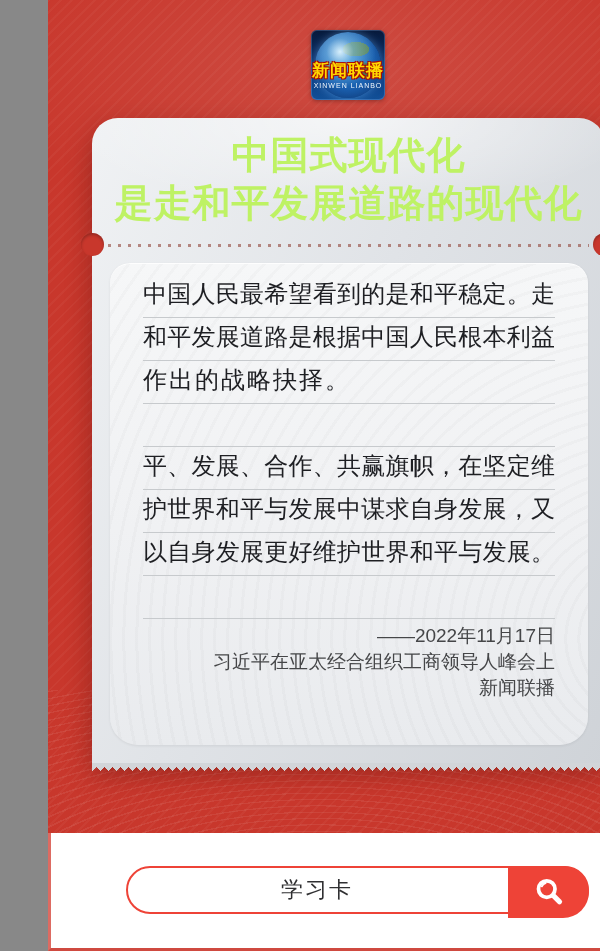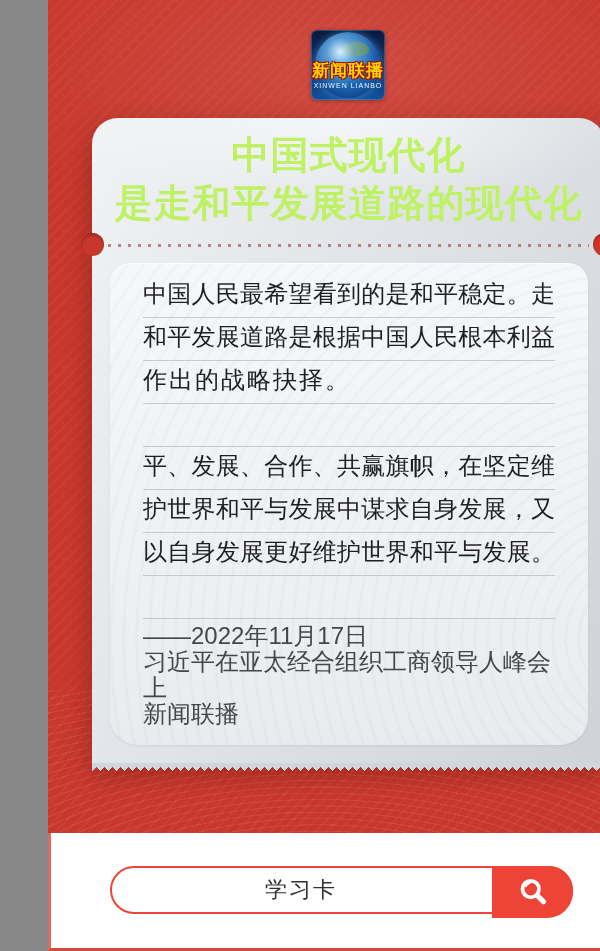--- a/index.html
+++ b/index.html
@@ -89,28 +89,28 @@
       linear-gradient(180deg,#f6f7f8 0%,#f0f1f3 55%,#e9ebee 100%);
     box-shadow:inset 0 1px 0 rgba(255,255,255,0.85), 0 1px 3px rgba(0,0,0,0.07);
   }
   .rule-row{
     height:42px;line-height:42px;border-bottom:1px solid #c7cacd;
     font-family:Liberation Mono, monospace;
     font-size:24px;color:#1e1f23;white-space:nowrap;overflow:hidden;
     text-align:justify;text-align-last:justify;
   }
   .rule-row.short{text-align-last:left;letter-spacing:2px;}
-  .attribution{margin-top:4px;color:#454648;font-size:24px;line-height:26px;}
+  .attribution{margin-top:4px;text-align:right;color:#454648;font-size:19px;line-height:26px;}
   
   .footer{
     position:absolute;left:0;right:0;top:833px;bottom:0;background:#ffffff;box-sizing:border-box;
     border-left:3px solid #dd6b62;border-right:3px solid #dd6b62;border-bottom:3px solid #cf4a40;
   }
   .search-bar{
-    position:absolute;left:62px;top:866px;width:463px;height:48px;box-sizing:border-box;
+    position:absolute;left:78px;top:866px;width:463px;height:48px;box-sizing:border-box;
     background:#fff;border:2px solid #ee4337;border-radius:26px;cursor:pointer;
   }
   .search-label{
     position:absolute;left:0;right:81px;top:0;bottom:0;
     display:flex;align-items:center;justify-content:center;
     font-size:22px;letter-spacing:2px;color:#303032;
     font-family:"DejaVu Serif","Liberation Serif",serif;
   }
   .search-button{
     position:absolute;top:-2px;right:-2px;width:81px;height:52px;border:none;padding:0;

